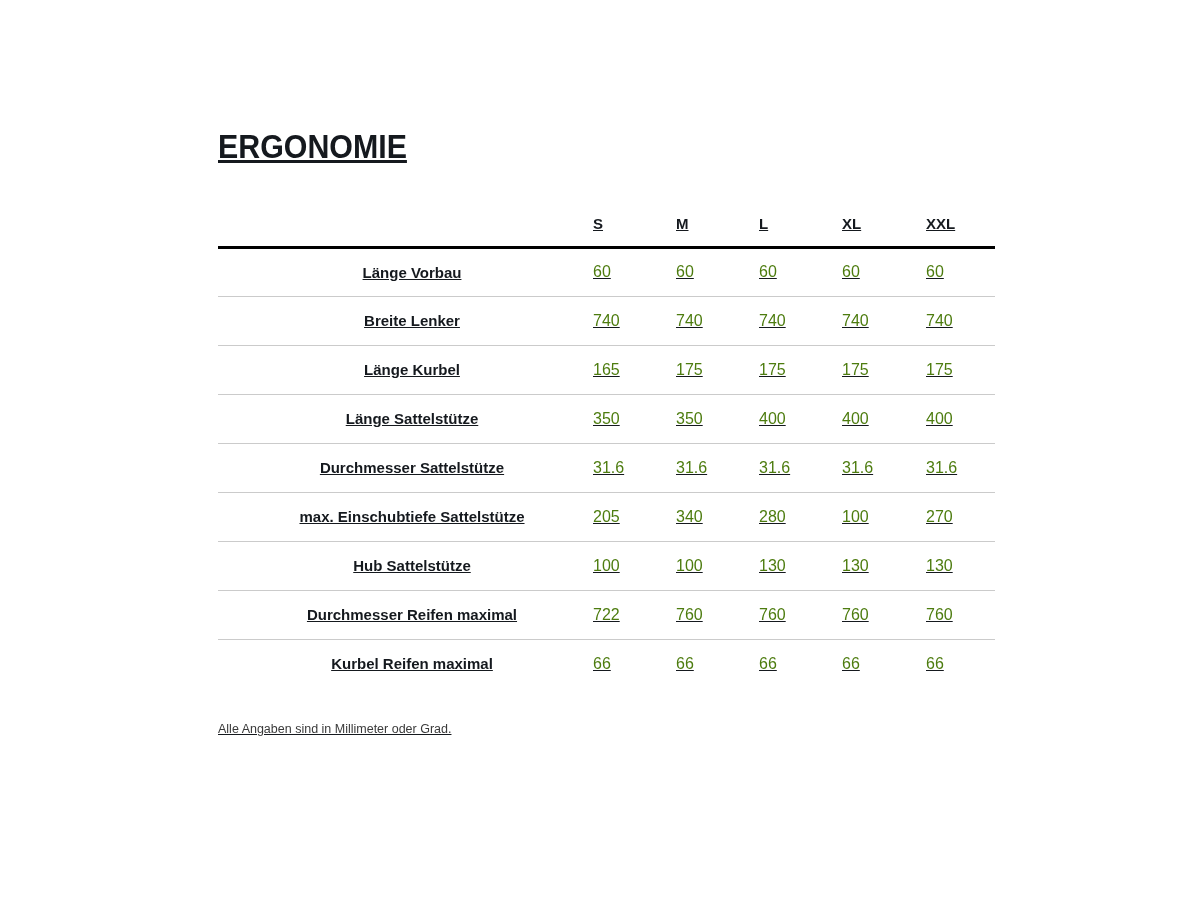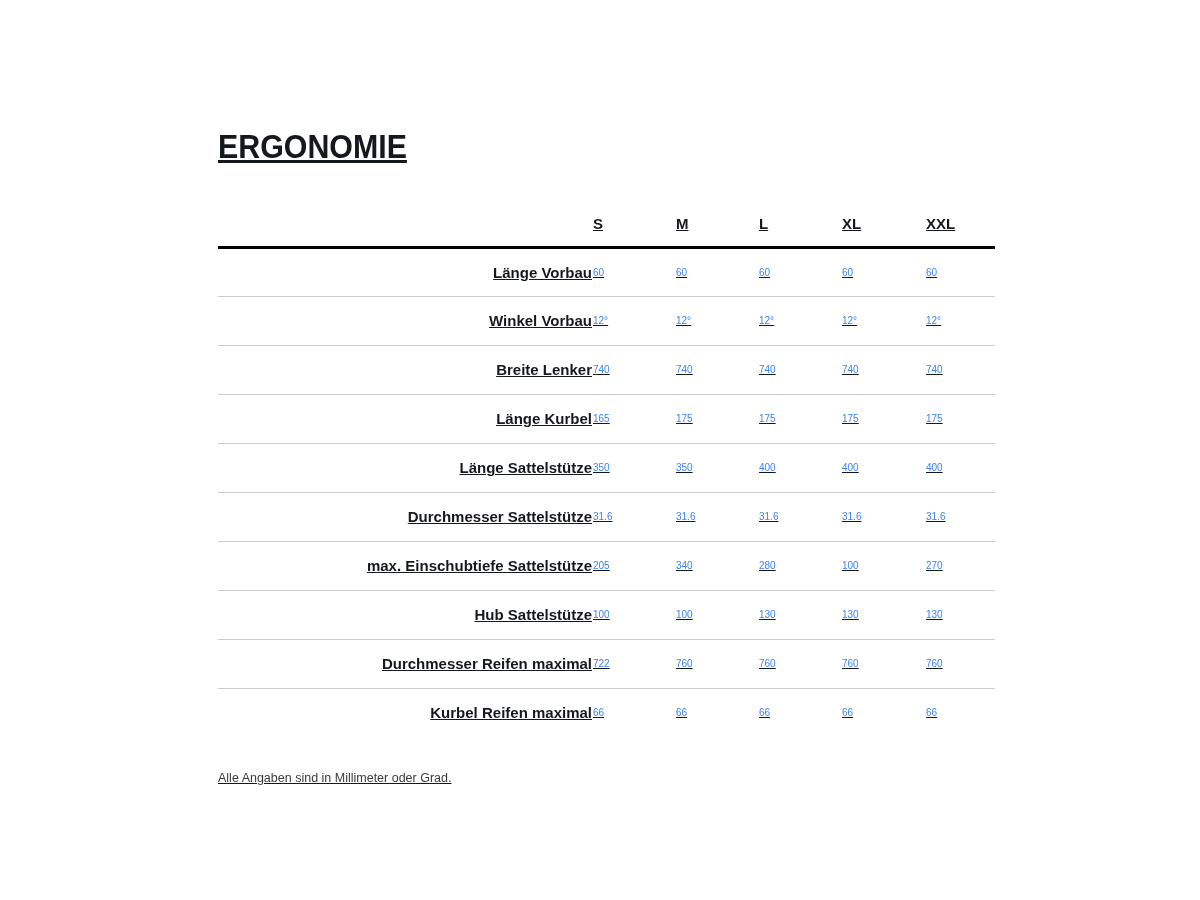--- a/index.html
+++ b/index.html
@@ -46,35 +46,35 @@
     height: 60px;
     vertical-align: bottom;
     padding: 0 0 14px 0;
     text-align: left;
     font-size: 15px;
     font-weight: 700;
     color: #15191e;
     border-bottom: 3px solid #000000;
   }
   tbody th.row-label {
-    text-align: right;
+    text-align: center;
     font-size: 15px;
     font-weight: 700;
     color: #15191e;
     padding-left: 14px;
   }
   tbody th, tbody td {
     height: 49px;
     vertical-align: middle;
     border-bottom: 1px solid #cbcbcb;
   }
   tbody td {
-    font-size: 10px;
+    font-size: 16px;
     font-weight: 400;
-    color: #3b82f6;
+    color: #4d7c0f;
     text-align: left;
     padding: 0;
   }
   tbody tr:last-child th,
   tbody tr:last-child td {
     border-bottom: none;
   }
   .footnote {
     margin-top: 35px;
     font-size: 12.5px;
@@ -112,28 +112,20 @@
     </thead>
     <tbody>
 
     <tr>
           <th class="row-label">Länge Vorbau</th>
           <td>60</td>
           <td>60</td>
           <td>60</td>
           <td>60</td>
           <td>60</td>
-        </tr>
-        <tr>
-          <th class="row-label">Winkel Vorbau</th>
-          <td>12°</td>
-          <td>12°</td>
-          <td>12°</td>
-          <td>12°</td>
-          <td>12°</td>
         </tr>
         <tr>
           <th class="row-label">Breite Lenker</th>
           <td>740</td>
           <td>740</td>
           <td>740</td>
           <td>740</td>
           <td>740</td>
         </tr>
         <tr>

